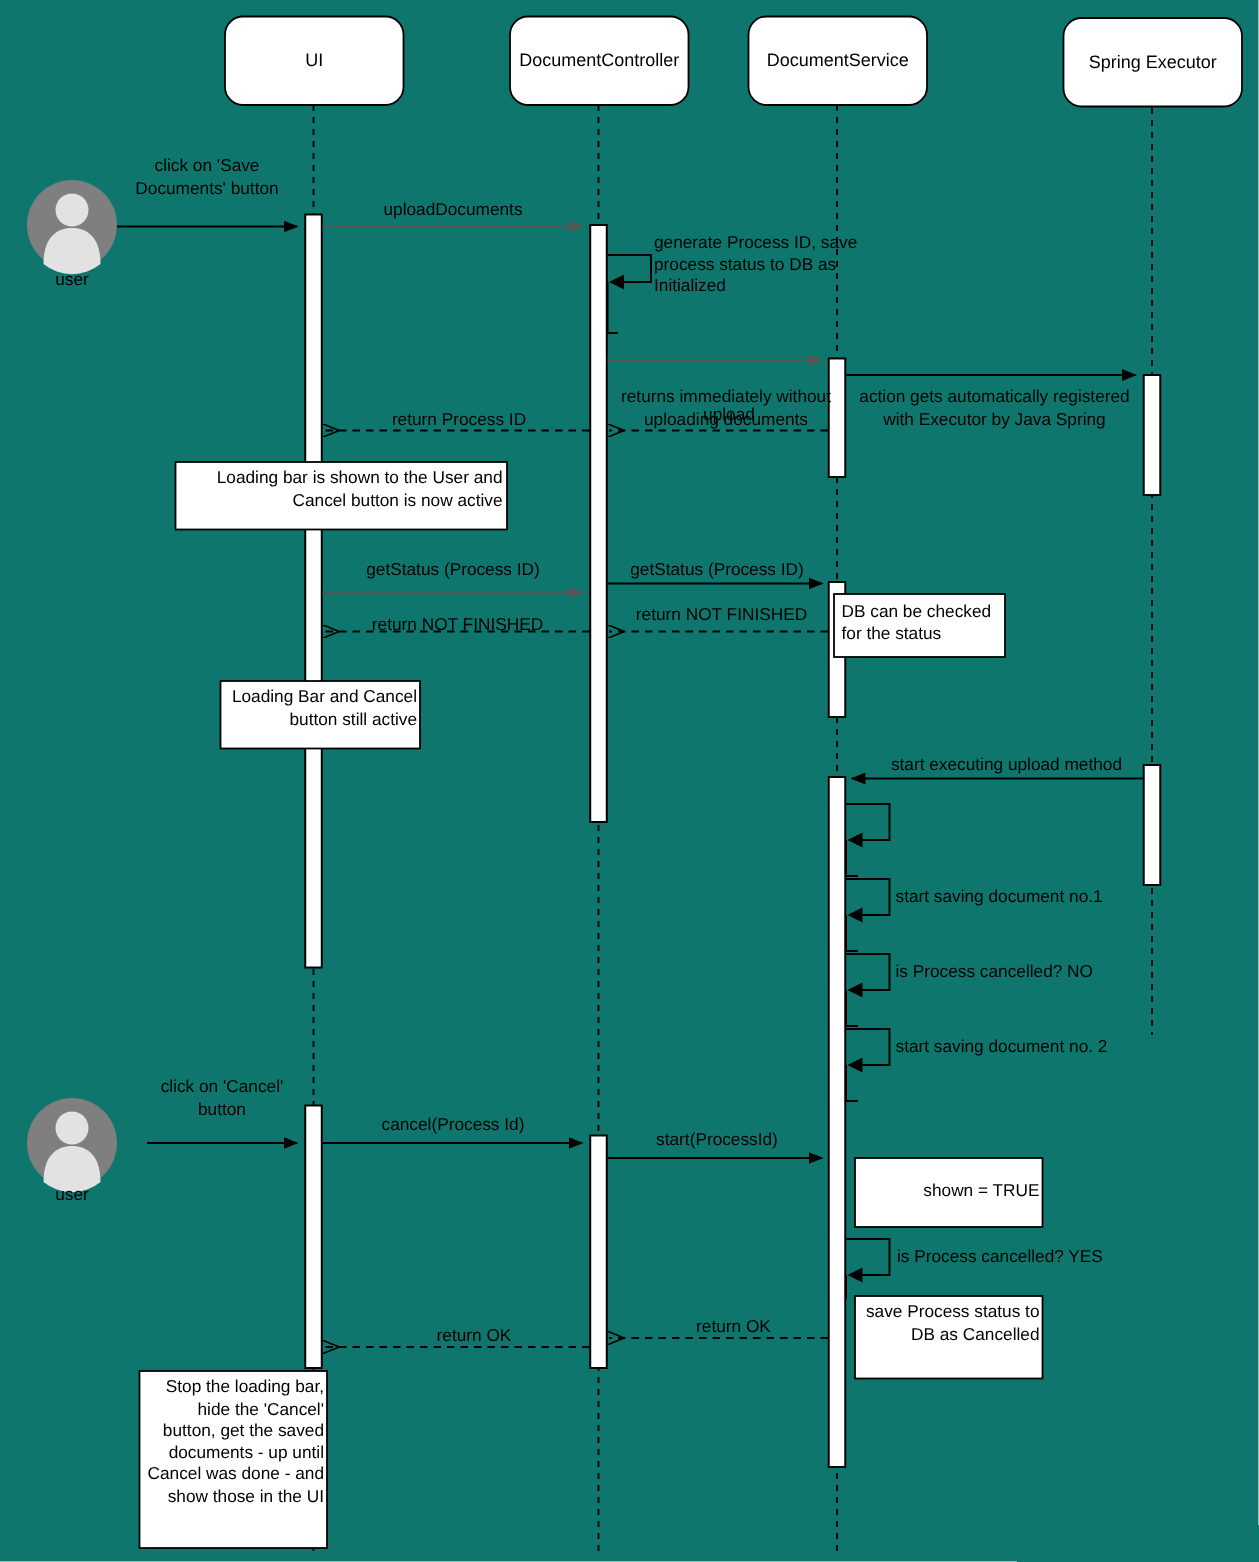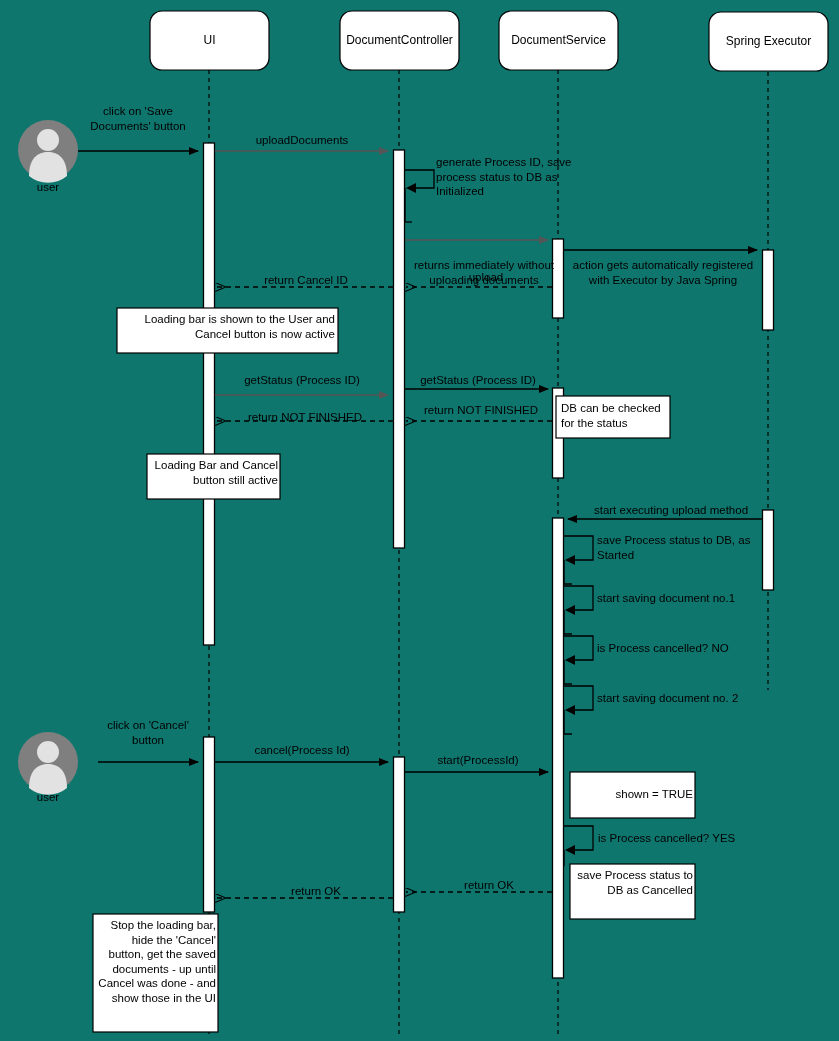--- a/index.html
+++ b/index.html
@@ -203,34 +203,32 @@
 
   <div class="msg-label" style="left:416px; top:222px; width:140px;margin-top:48px;">upload</div>
 
   <div class="msg-label" style="left:566px; top:258px; width:194px;">action gets automatically registered
 with Executor
 by Java Spring</div>
 
   <div class="msg-label" style="left:412px; top:258px; width:144px;">returns immediately
 without uploading documents</div>
 
-  <div class="msg-label" style="left:224px; top:273px; width:164px;">return Cancel ID</div>
+  <div class="msg-label" style="left:224px; top:273px; width:164px;">return Process ID</div>
 
   <div class="msg-label" style="left:218px; top:373px; width:168px;">getStatus (Process ID)</div>
 
   <div class="msg-label" style="left:404px; top:373px; width:148px;">getStatus (Process ID)</div>
 
   <div class="msg-label" style="left:410px; top:403px; width:142px;">return NOT FINISHED</div>
 
   <div class="msg-label" style="left:222px; top:410px; width:166px;">return NOT FINISHED</div>
 
   <div class="msg-label" style="left:578px; top:503px; width:186px;">start executing upload method</div>
 
-  <div class="msg-label la" style="left:597px; top:533px; width:160px;">save Process status to DB,
-as Started</div>
 
   <div class="msg-label la" style="left:597px; top:591px; width:160px;">start saving document no.1</div>
 
   <div class="msg-label la" style="left:597px; top:641px; width:160px;">is Process cancelled? NO</div>
 
   <div class="msg-label la" style="left:597px; top:691px; width:160px;">start saving document no. 2</div>
 
   <div class="msg-label" style="left:93px; top:718px; width:110px;">click on 'Cancel'
 button</div>
 

